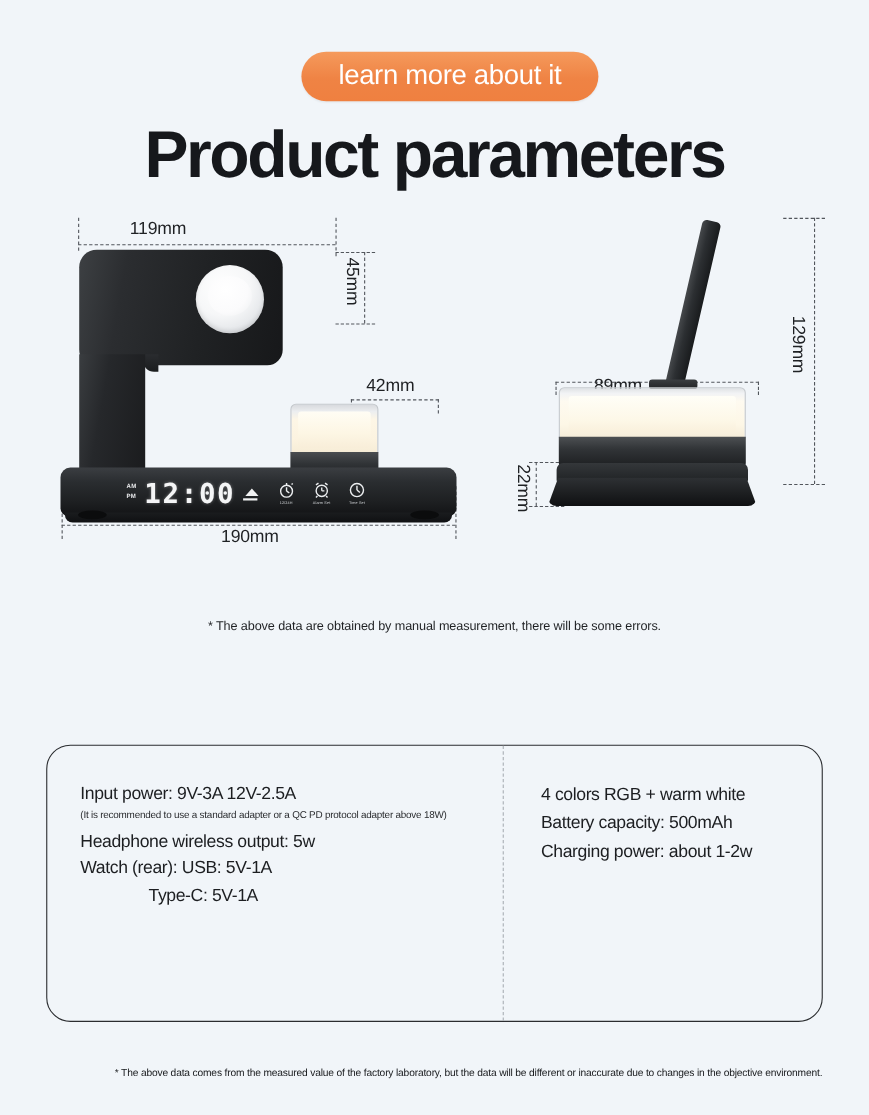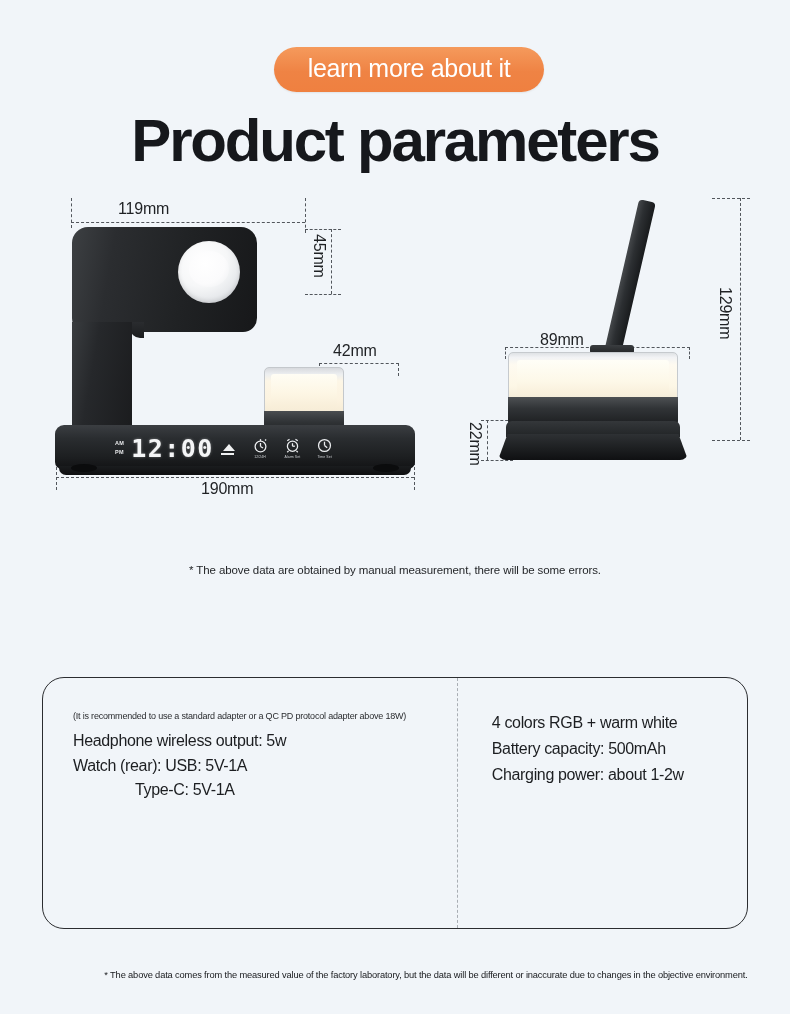--- a/index.html
+++ b/index.html
@@ -508,21 +508,21 @@
           </svg>
           <div class="btn-cap">Time Set</div>
         </div>
       </div>
     </div>
   </div>
 
   <div class="dash-h" style="left:505px; top:155px; width:185px;"></div>
   <div class="dash-v" style="left:505px; top:155px; height:12px;"></div>
   <div class="dash-v" style="left:689px; top:155px; height:12px;"></div>
-  <div class="dim-label" style="left:540px; top:139px;">89mm</div>
+  <div class="dim-label" style="left:540px; top:150px;">89mm</div>
 
   <div class="dash-h" style="left:712px; top:6px; width:38px;"></div>
   <div class="dash-h" style="left:712px; top:248px; width:38px;"></div>
   <div class="dash-v" style="left:740px; top:6px; height:242px;"></div>
   <div class="dim-label vert" style="left:716px; top:95px;">129mm</div>
 
   <div class="dash-h" style="left:481px; top:228px; width:32px;"></div>
   <div class="dash-h" style="left:481px; top:268px; width:32px;"></div>
   <div class="dash-v" style="left:487px; top:228px; height:40px;"></div>
   <div class="dim-label vert" style="left:466px; top:230px;">22mm</div>
@@ -537,20 +537,21 @@
       <div class="base-right-body"></div>
     </div>
   </div>
 </div>
 
 <div class="note-1">* The above data are obtained by manual measurement, there will be some errors.</div>
 
 <div class="spec-panel">
 
   <div class="spec-col left">
+    <div class="spec-line">Input power: 9V-3A 12V-2.5A</div>
     <div class="spec-sub">(It is recommended to use a standard adapter or a QC PD protocol adapter above 18W)</div>
     <div class="spec-line">Headphone wireless output: 5w</div>
     <div class="spec-line">Watch (rear): USB: 5V-1A</div>
     <div class="spec-line indent">Type-C: 5V-1A</div>
   </div>
 
   <div class="spec-col right">
     <div class="spec-line">4 colors RGB + warm white</div>
     <div class="spec-line">Battery capacity: 500mAh</div>
     <div class="spec-line">Charging power: about 1-2w</div>

